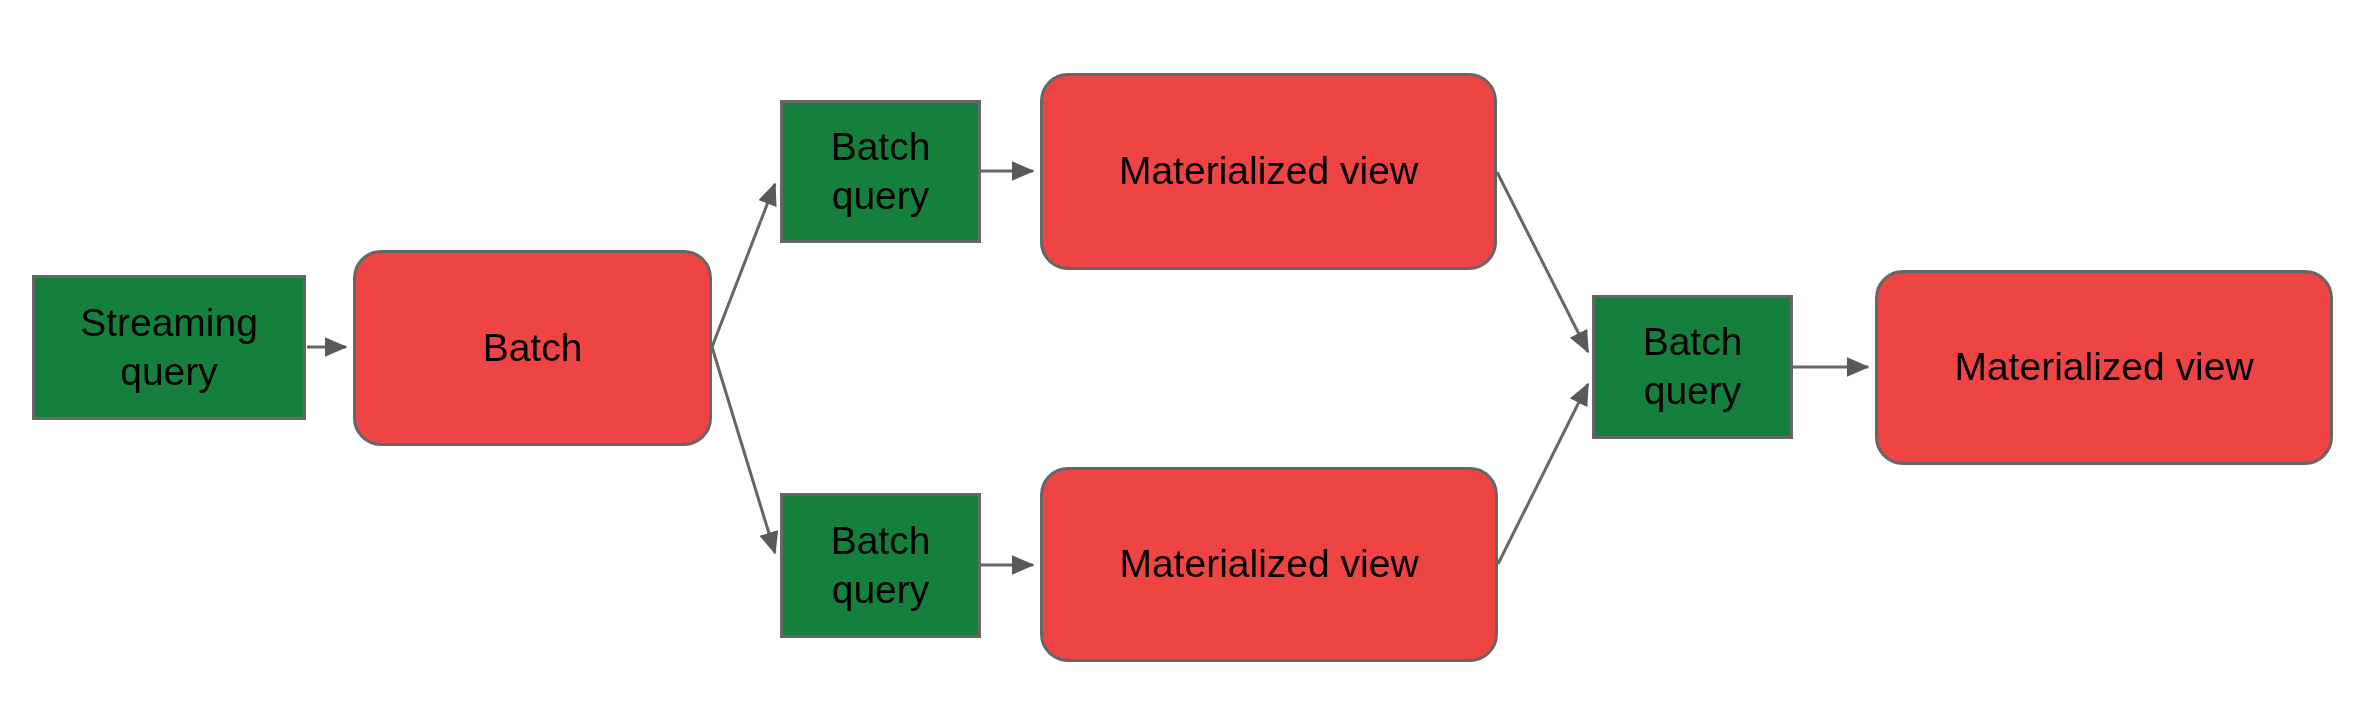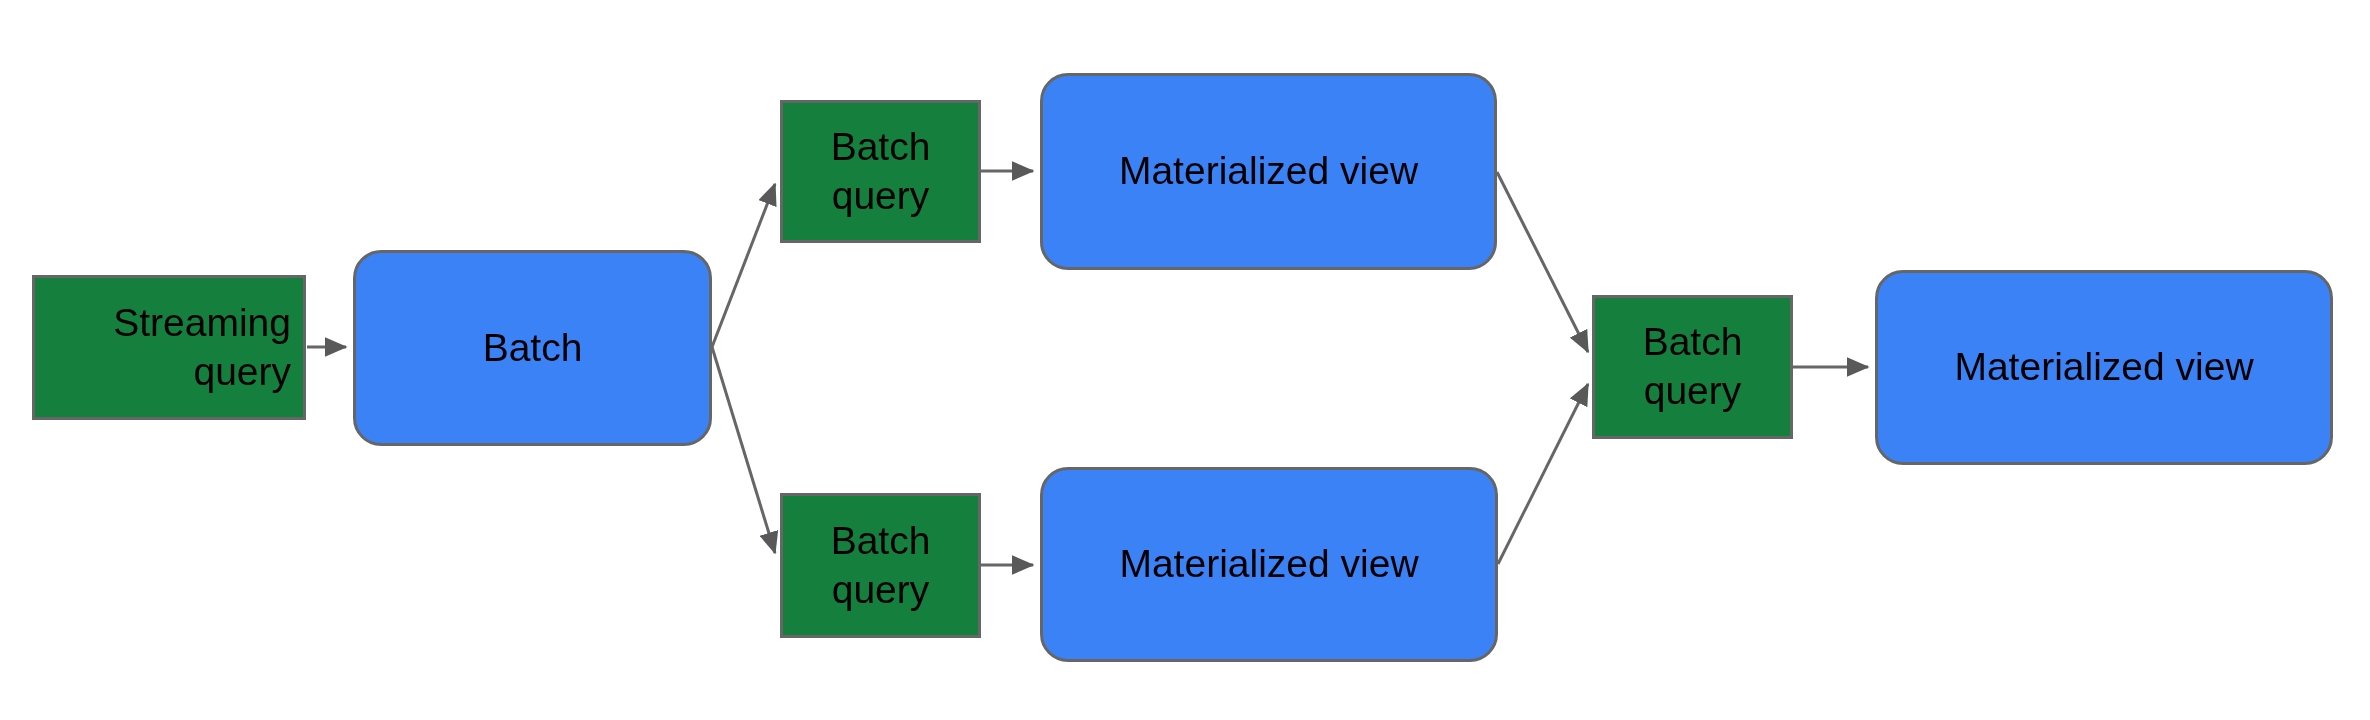--- a/index.html
+++ b/index.html
@@ -33,25 +33,25 @@
     color: #000000;
     font-size: 39px;
     line-height: 1.25;
     padding: 0 12px;
   }
   .node-yellow {
     background: #15803d;
     border-radius: 0;
   }
   .node-green {
-    background: #3b82f6;
+    background: #ef4444;
     border-radius: 28px;
   }
   
-  #n-streaming     { left: 32px;   top: 275px; width: 274px; height: 145px; text-align: right; }
+  #n-streaming     { left: 32px;   top: 275px; width: 274px; height: 145px; }
   #n-table         { left: 353px;  top: 250px; width: 359px; height: 196px; }
   #n-batch-top     { left: 780px;  top: 100px; width: 201px; height: 143px; }
   #n-mv-top        { left: 1040px; top: 73px;  width: 457px; height: 197px; }
   #n-batch-bottom  { left: 780px;  top: 493px; width: 201px; height: 145px; }
   #n-mv-bottom     { left: 1040px; top: 467px; width: 458px; height: 195px; }
   #n-batch-center  { left: 1592px; top: 295px; width: 201px; height: 144px; }
   #n-mv-final      { left: 1875px; top: 270px; width: 458px; height: 195px; }
 </style>
 </head>
 <body>

